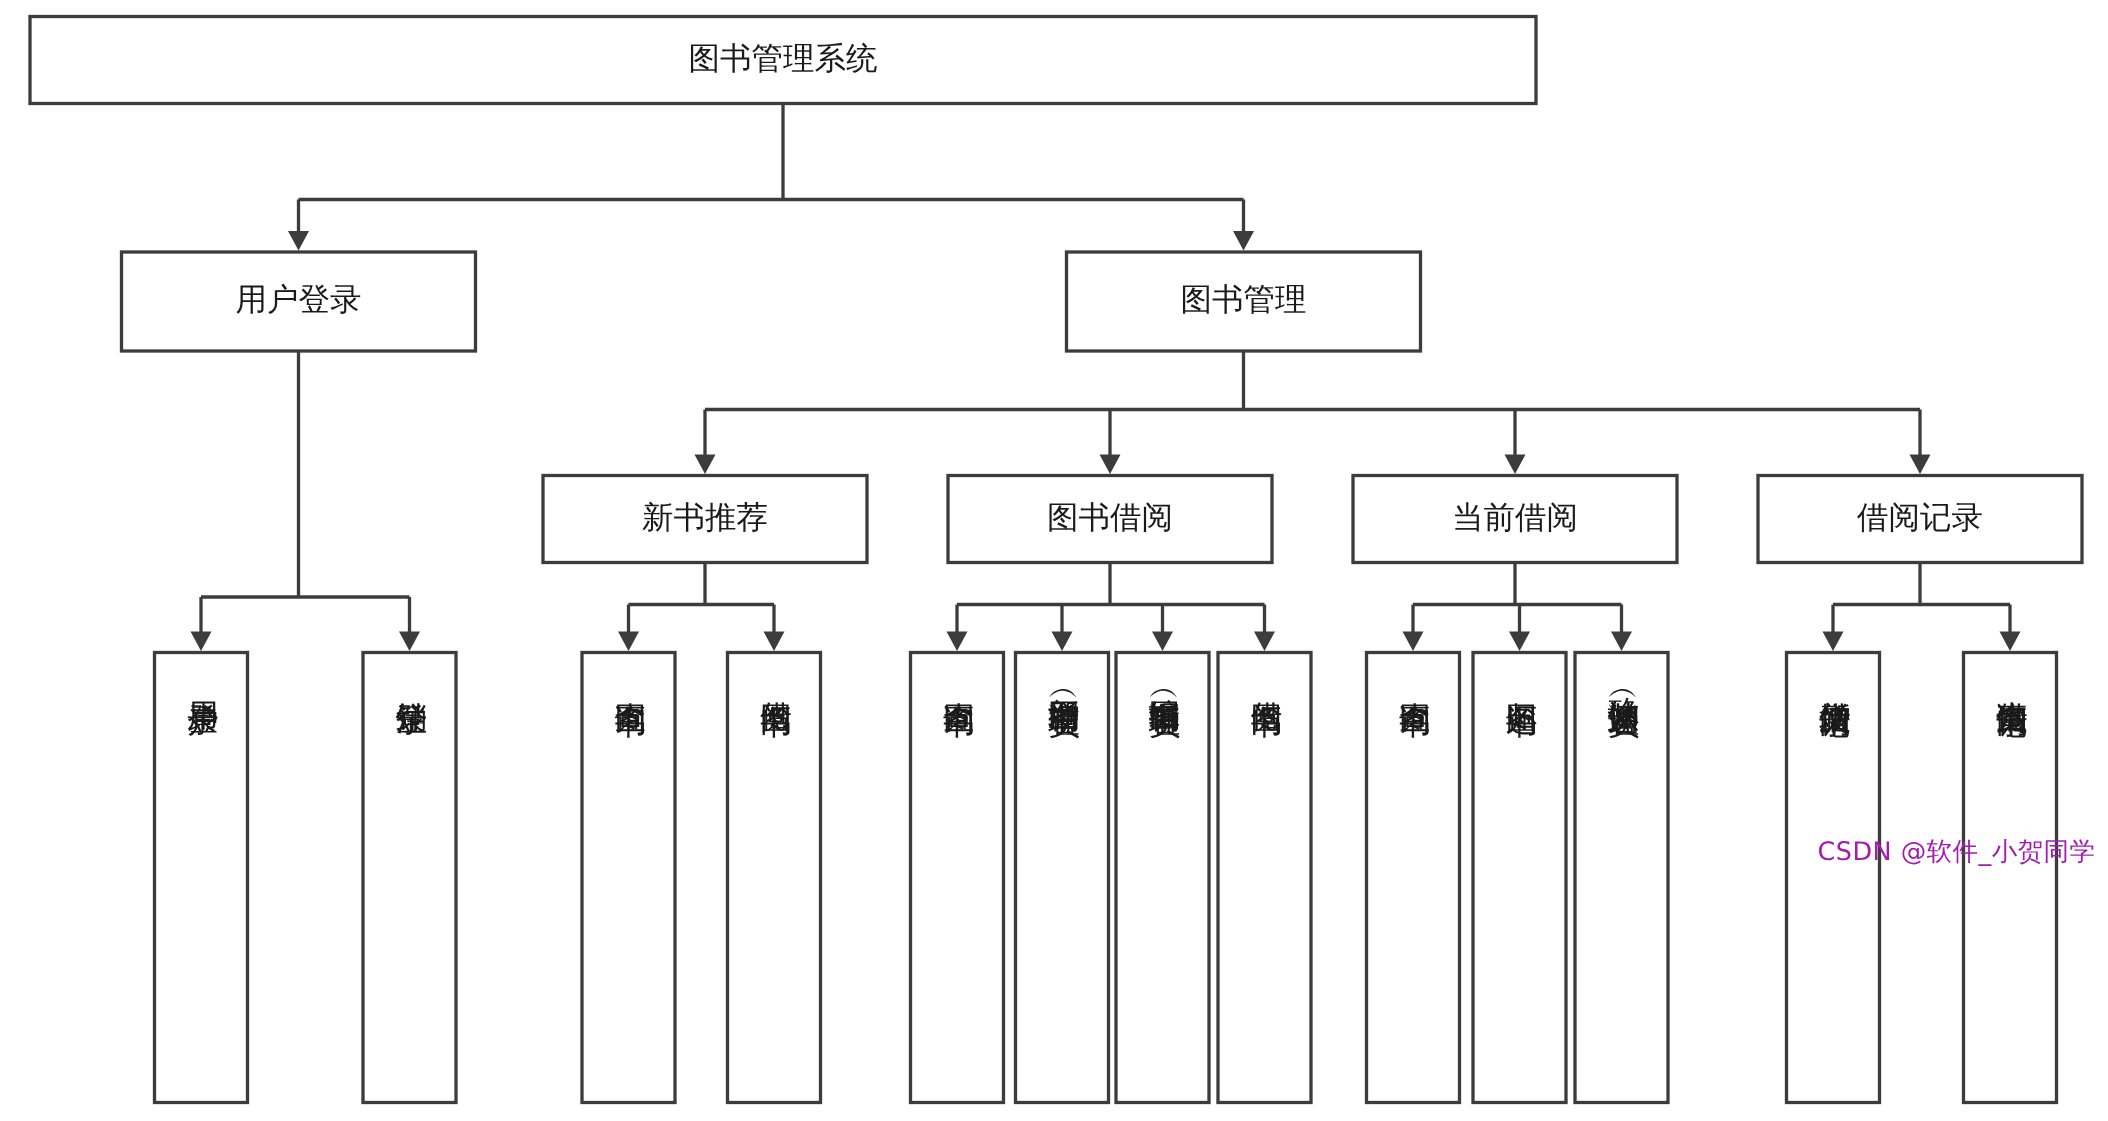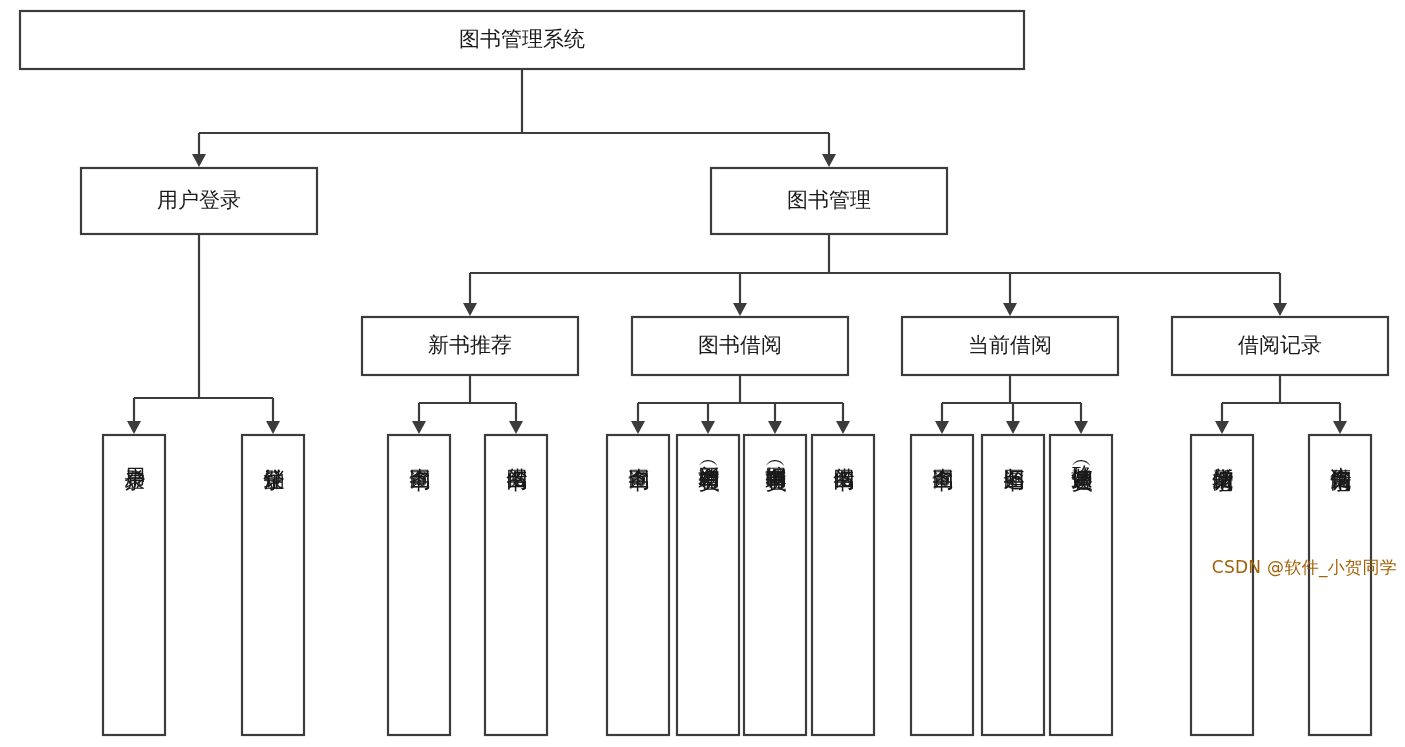--- a/index.html
+++ b/index.html
@@ -55,21 +55,21 @@
   .arrow-head {
     fill: #3c3c3c;
     stroke: none;
   }
   .watermark {
     position: absolute;
     right: 8px;
     bottom: 6px;
     font-family: "DejaVu Sans", "Liberation Sans", sans-serif;
     font-size: 17px;
-    color: #a16207;
+    color: #a21caf;
     white-space: nowrap;
     letter-spacing: 0.3px;
     pointer-events: none;
   }
 </style>
 </head>
 <body>
 
 <div id="diagram-root">
   <svg class="diagram-canvas" viewBox="0 0 1405 747">

